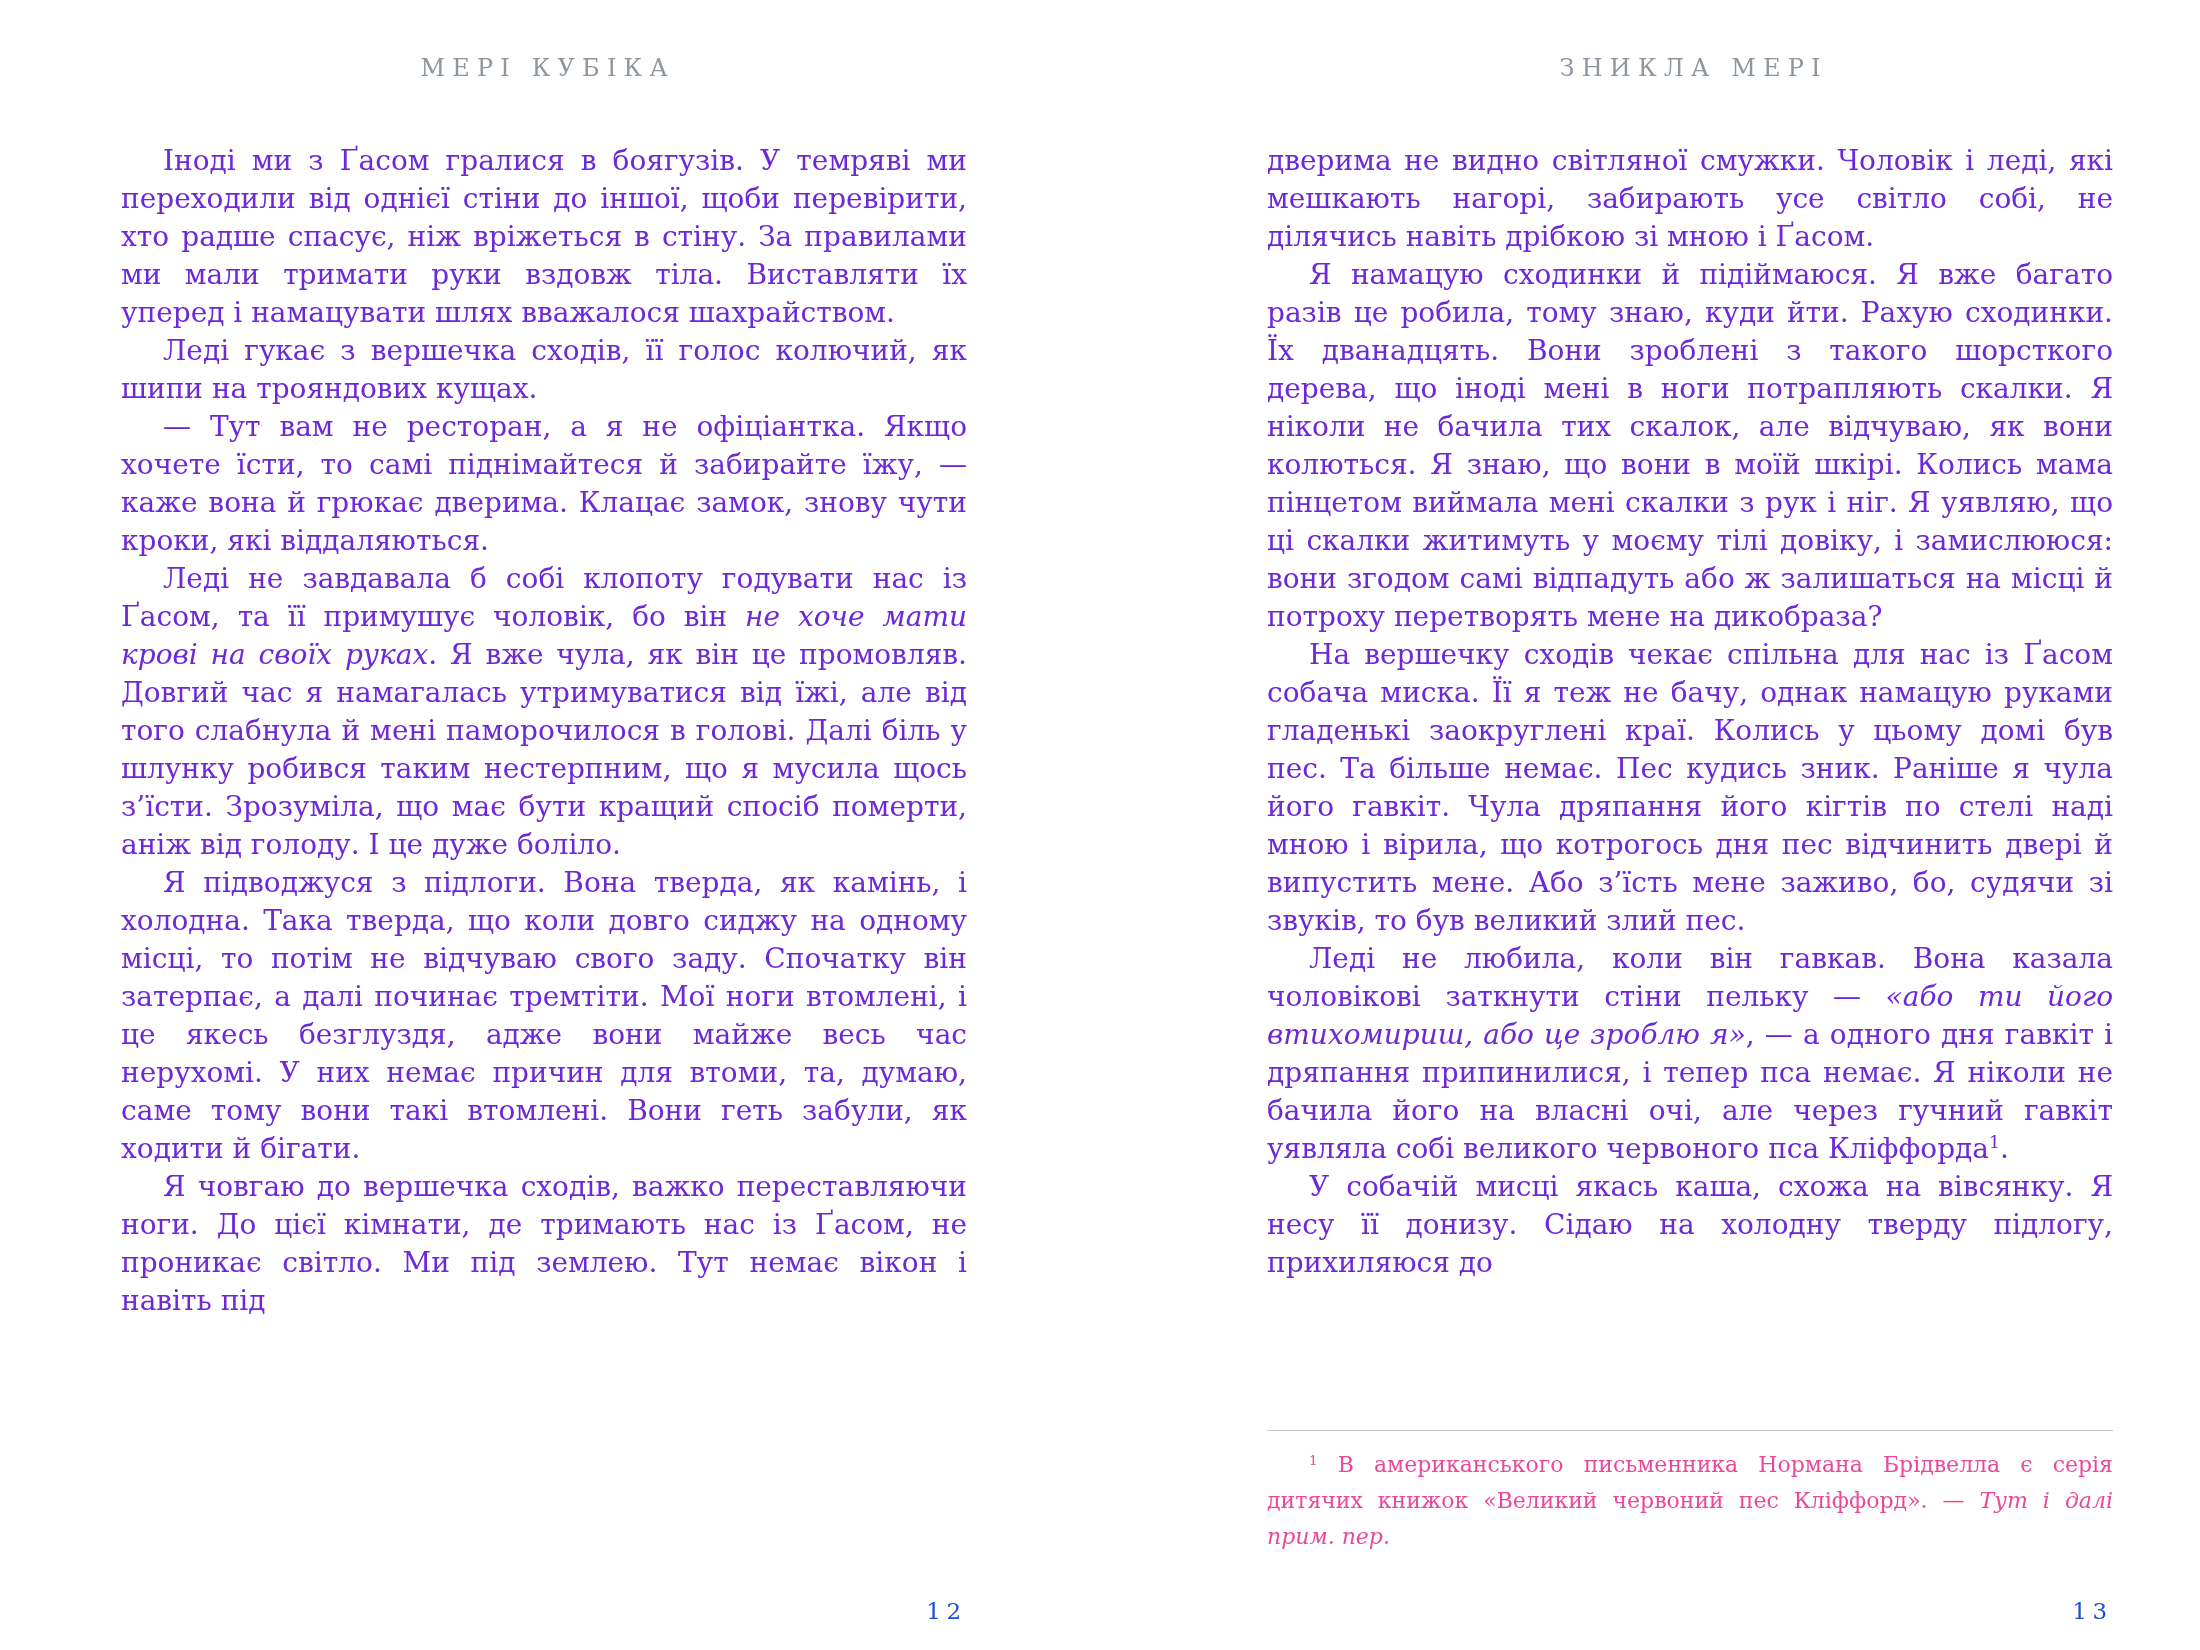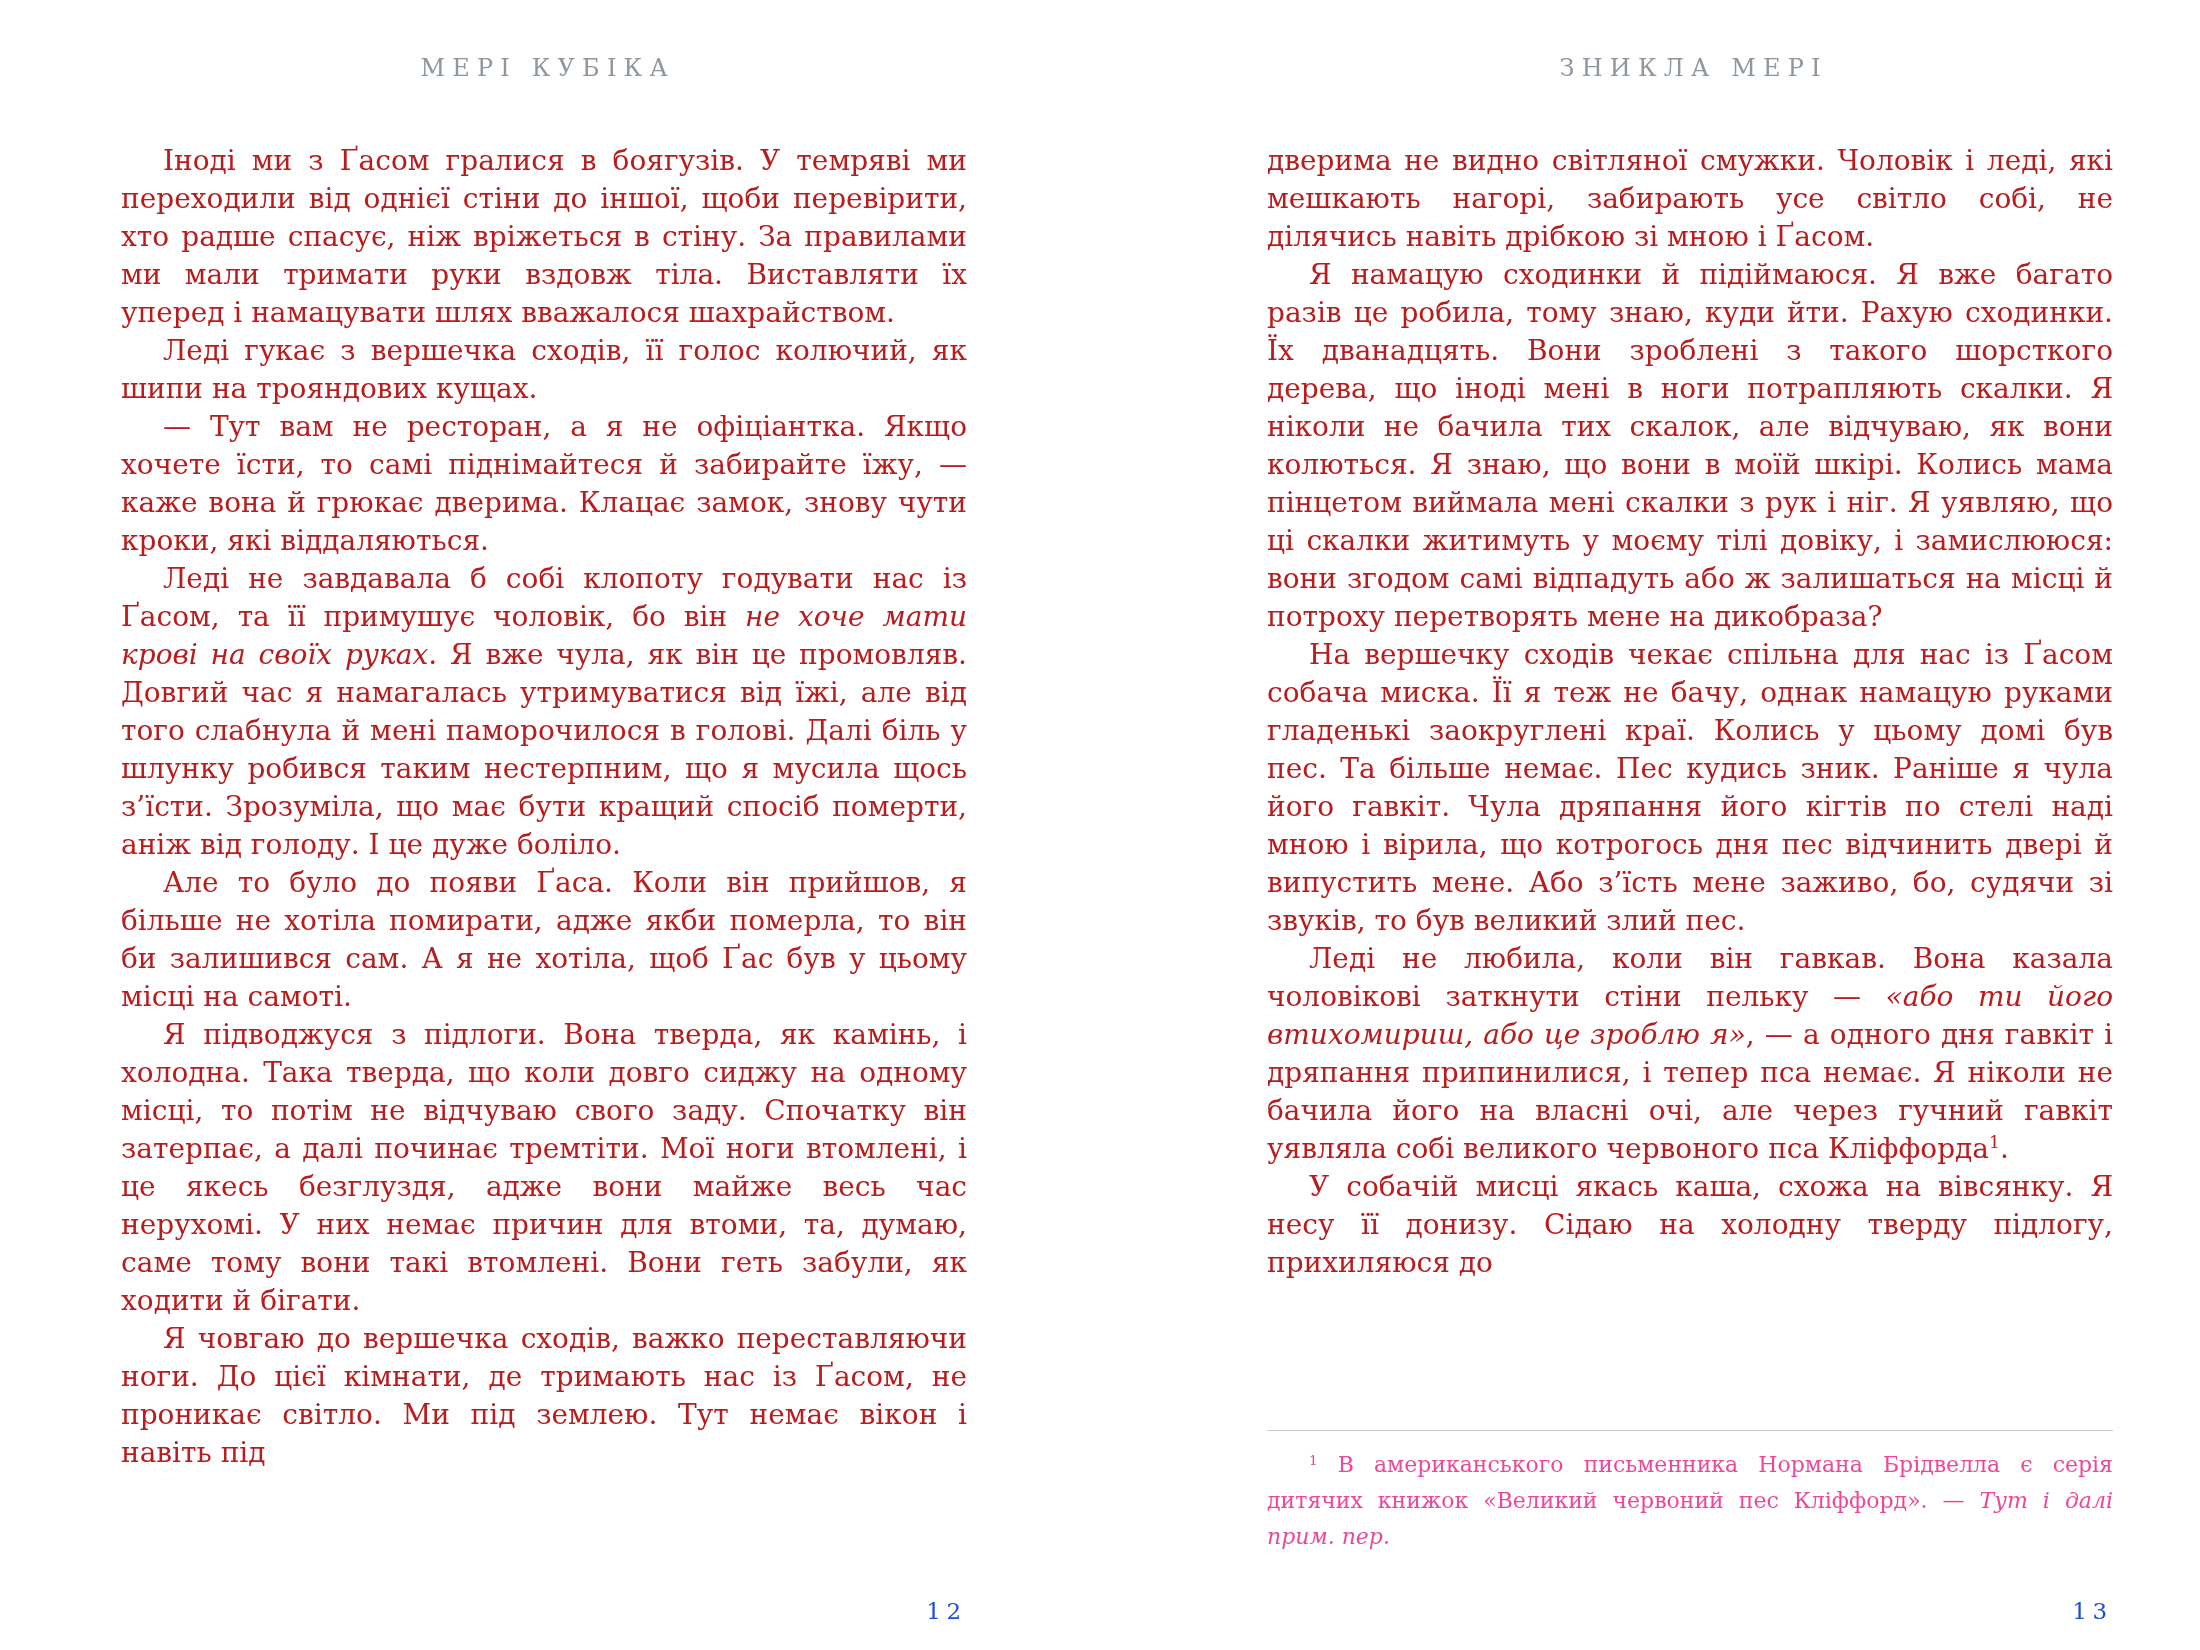--- a/index.html
+++ b/index.html
@@ -38,21 +38,21 @@
     bottom: 95px;
     display: flex;
     flex-direction: column;
     overflow: hidden;
   }
   .para {
     flex-shrink: 0;
     font-size: 28px;
     line-height: 38px;
     text-align: justify;
-    color: #b91c1c;
+    color: #6d28d9;
   }
   .para.indent { text-indent: 42px; }
   .para em { font-style: italic; }
   sup {
     font-size: 62%;
     line-height: 0;
     vertical-align: baseline;
     position: relative;
     top: -0.55em;
   }
@@ -89,21 +89,20 @@
 
 <div class="spread">
 
   <div class="page left">
     <div class="running-header">МЕРІ КУБІКА</div>
     <div class="text-block">
         <p class="para indent"><span>Іноді ми з Ґасом гралися в боягузів. У темряві ми переходили від однієї стіни до іншої, щоби перевірити, хто радше спасує, ніж вріжеться в стіну. За правилами ми мали тримати руки вздовж тіла. Виставляти їх уперед і намацувати шлях вважалося шахрайством.</span></p>
         <p class="para indent"><span>Леді гукає з вершечка сходів, її голос колючий, як шипи на трояндових кущах.</span></p>
         <p class="para indent"><span>— Тут вам не ресторан, а я не офіціантка. Якщо хочете їсти, то самі піднімайтеся й забирайте їжу, — каже вона й грюкає дверима. Клацає замок, знову чути кроки, які віддаляються.</span></p>
         <p class="para indent"><span>Леді не завдавала б собі клопоту годувати нас із Ґасом, та її примушує чоловік, бо він </span><em>не хоче мати крові на своїх руках</em><span>. Я вже чула, як він це промовляв. Довгий час я намагалась утримуватися від їжі, але від того слабнула й мені паморочилося в голові. Далі біль у шлунку робився таким нестерпним, що я мусила щось з’їсти. Зрозуміла, що має бути кращий спосіб померти, аніж від голоду. І це дуже боліло.</span></p>
-        <p class="para indent"><span>Але то було до появи Ґаса. Коли він прийшов, я більше не хотіла помирати, адже якби померла, то він би залишився сам. А я не хотіла, щоб Ґас був у цьому місці на самоті.</span></p>
         <p class="para indent"><span>Я підводжуся з підлоги. Вона тверда, як камінь, і холодна. Така тверда, що коли довго сиджу на одному місці, то потім не відчуваю свого заду. Спочатку він затерпає, а далі починає тремтіти. Мої ноги втомлені, і це якесь безглуздя, адже вони майже весь час нерухомі. У них немає причин для втоми, та, думаю, саме тому вони такі втомлені. Вони геть забули, як ходити й бігати.</span></p>
         <p class="para indent"><span>Я човгаю до вершечка сходів, важко переставляючи ноги. До цієї кімнати, де тримають нас із Ґасом, не проникає світло. Ми під землею. Тут немає вікон і навіть під</span></p>
       </div>
     <div class="page-number">12</div>
   </div>
 
   <div class="page right">
     <div class="running-header">ЗНИКЛА МЕРІ</div>
     <div class="text-block">
     <p class="para"><span>дверима не видно світляної смужки. Чоловік і леді, які мешкають нагорі, забирають усе світло собі, не ділячись навіть дрібкою зі мною і Ґасом.</span></p>

